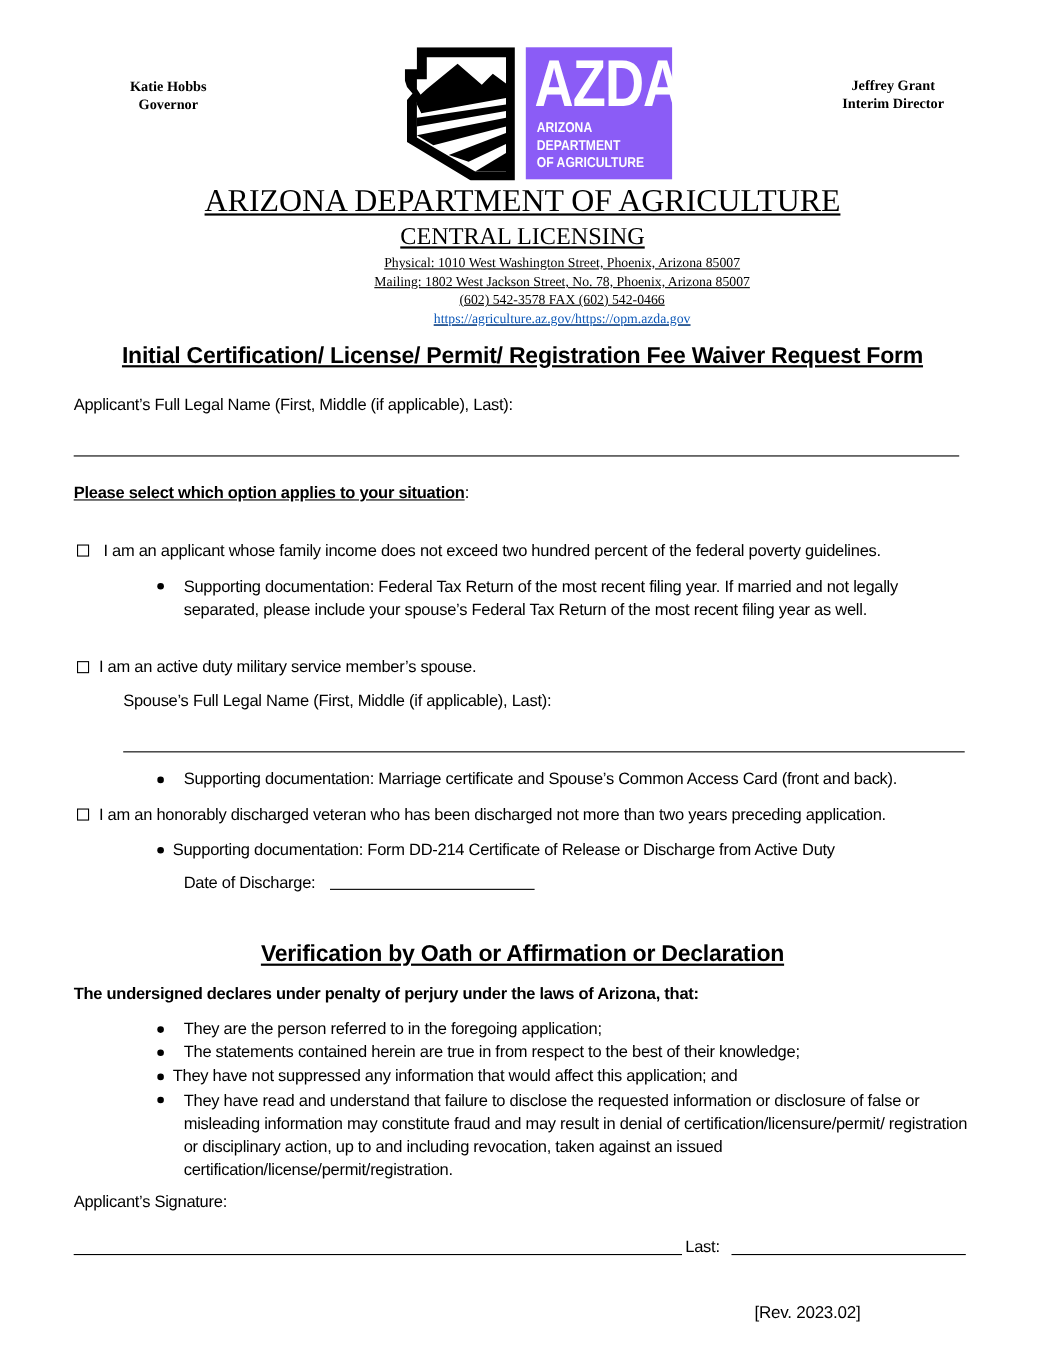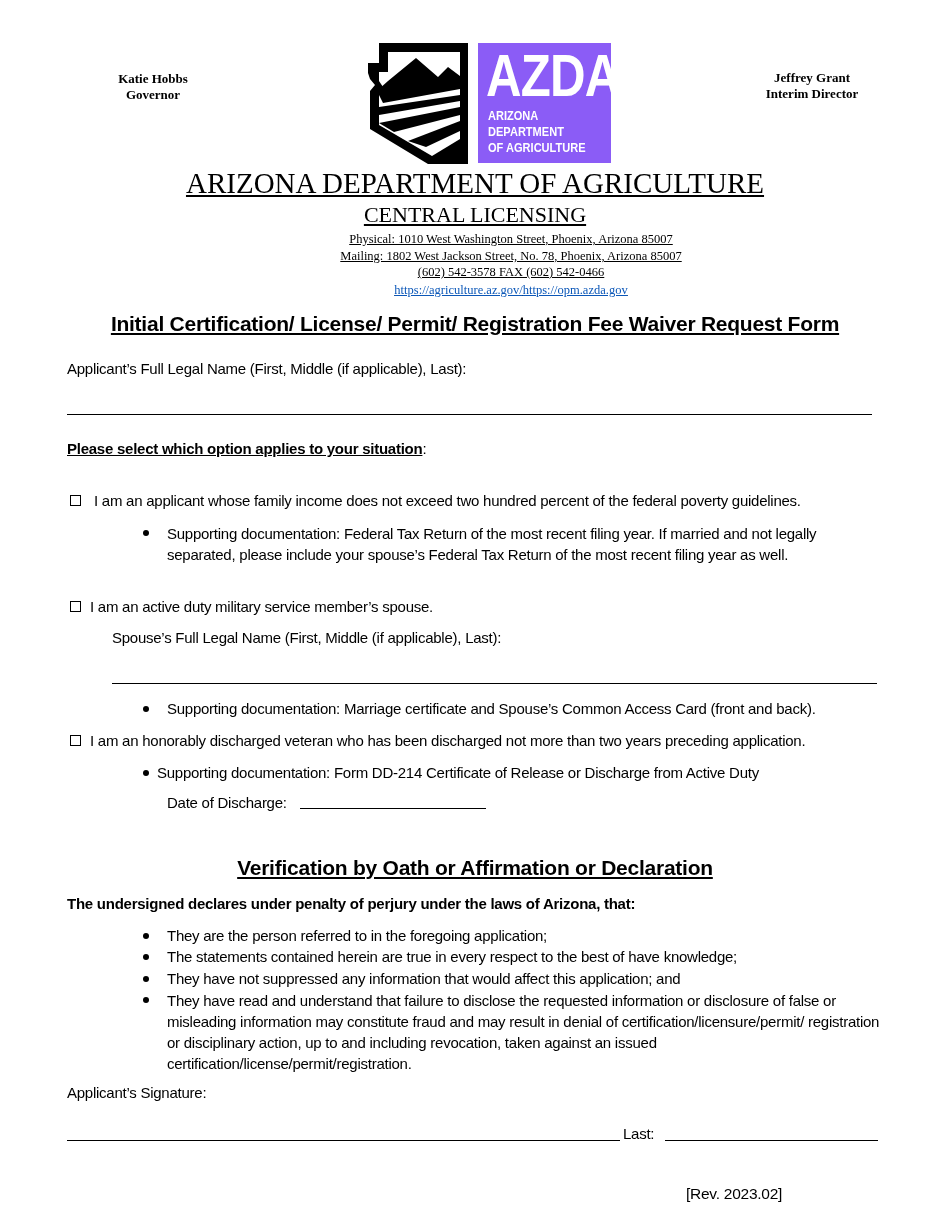--- a/index.html
+++ b/index.html
@@ -98,23 +98,23 @@
 <div class="abs narrow body-text" style="left:157px;top:763px;">Supporting documentation:  Form DD-214  Certificate of Release or Discharge from Active Duty</div>
 <div class="abs narrow body-text" style="left:167px;top:793px;">Date of Discharge:</div>
 <div class="abs blank-line" style="left:300px;top:808px;width:186px;"></div>
 
 <div class="abs narrow center" id="oath-title">Verification by Oath or Affirmation or Declaration</div>
 <div class="abs narrow body-text" style="left:67px;top:894px;font-weight:bold;">The undersigned declares under penalty of perjury under the laws of Arizona, that:</div>
 
 <div class="abs bullet" style="left:143px;top:933px;"></div>
 <div class="abs narrow body-text" style="left:167px;top:926px;">They are the person referred to in the foregoing application;</div>
 <div class="abs bullet" style="left:143px;top:954px;"></div>
-<div class="abs narrow body-text" style="left:167px;top:947px;">The statements contained herein are true in every respect to the best of have knowledge;</div>
+<div class="abs narrow body-text" style="left:167px;top:947px;">The statements contained herein are true in from respect to the best of their knowledge;</div>
 <div class="abs bullet" style="left:143px;top:976px;"></div>
-<div class="abs narrow body-text" style="left:167px;top:969px;">They have not suppressed any information that would affect this application; and</div>
+<div class="abs narrow body-text" style="left:157px;top:969px;">They have not suppressed any information that would affect this application; and</div>
 <div class="abs bullet" style="left:143px;top:997px;"></div>
 <div class="abs narrow body-text wrap" style="left:167px;top:990px;width:718px;line-height:21px;">They have read and understand that failure to disclose the requested information or disclosure of false or misleading information may constitute fraud and may result in denial of certification/licensure/permit/ registration or disciplinary action, up to and including revocation, taken against an issued certification/license/permit/registration.</div>
 
 <div class="abs narrow body-text" style="left:67px;top:1083px;">Applicant’s Signature:</div>
 <div class="abs blank-line" style="left:67px;top:1140px;width:553px;"></div>
 <div class="abs narrow body-text" style="left:623px;top:1124px;">Last:</div>
 <div class="abs blank-line" style="left:665px;top:1140px;width:213px;"></div>
 
 <div class="abs narrow body-text" style="left:686px;top:1184px;font-size:15.5px;">[Rev. 2023.02]</div>
 

